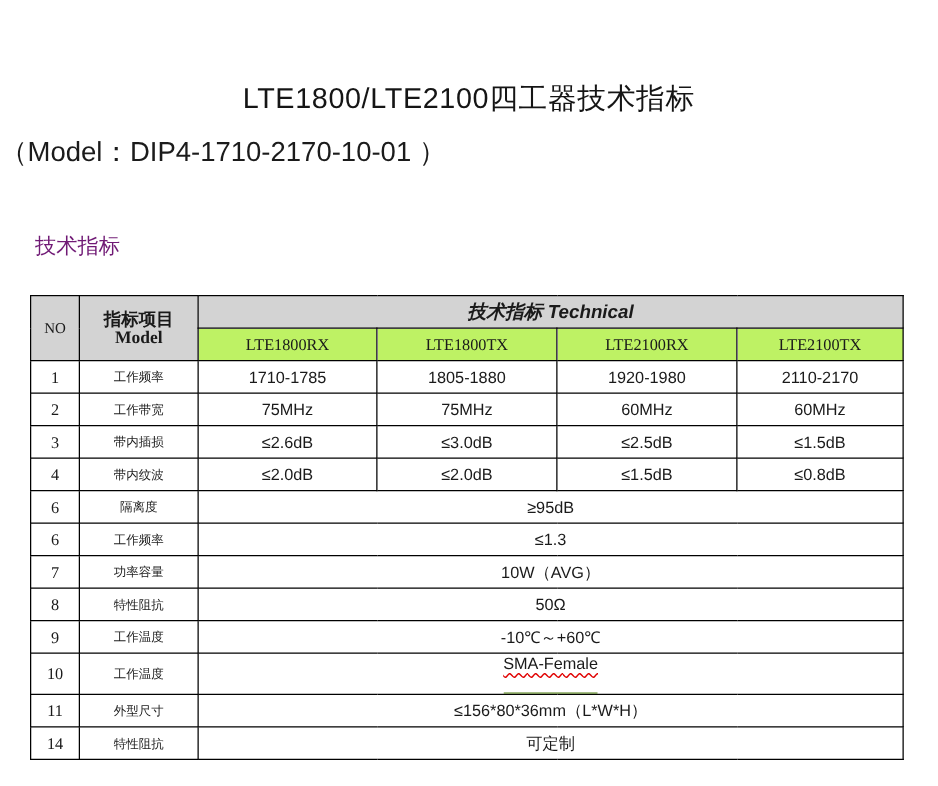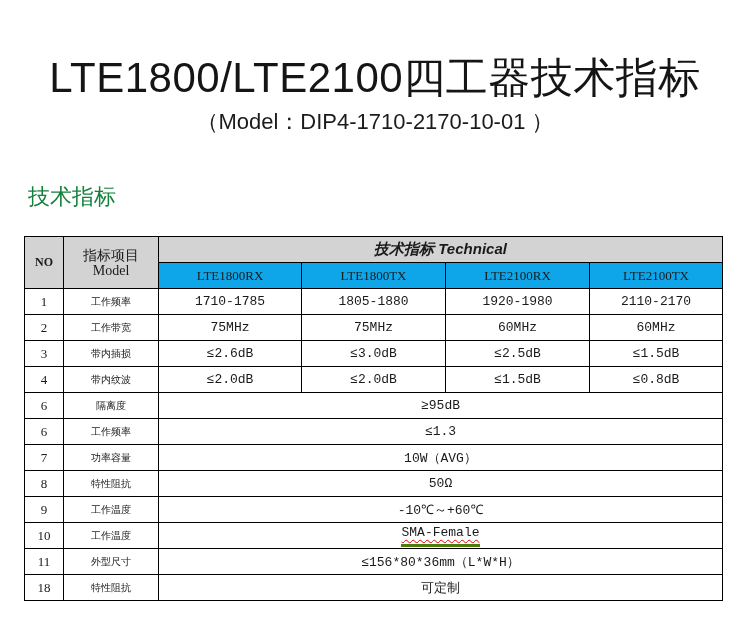--- a/index.html
+++ b/index.html
@@ -7,86 +7,85 @@
     position:relative;
     width:750px;height:629px;
     background:#fff;
     overflow:hidden;
     font-family:"Liberation Sans","DejaVu Sans",sans-serif;
     color:#1a1a1a;
   }
   .title{
     margin:56px 0 0 0;
     text-align:center;
-    font-size:42px;
+    font-size:23px;
     font-weight:400;
     letter-spacing:0.5px;
     line-height:44px;
     color:#151515;
   }
   .subtitle{
     margin-top:7px;
-    text-align:center;
     font-size:22px;
     font-weight:400;
     line-height:30px;
     color:#1b1b1b;
   }
   .section-heading{
     margin:47px 0 0 28px;
-    font-size:22px;
+    font-size:17px;
     font-weight:400;
     line-height:26px;
-    color:#15803d;
+    color:#701a75;
   }
   table.spec{
     margin:26px 0 0 24px;
     border-collapse:collapse;
     table-layout:fixed;
     width:698px;
   }
   table.spec th, table.spec td{
     border:1px solid #000;
     padding:0 2px;
     height:25px;
     text-align:center;
     vertical-align:middle;
     overflow:hidden;
     white-space:nowrap;
   }
   .gray{background:var(--header-bg,#d3d3d3);}
   th.no-h{
     font-family:"Liberation Serif","DejaVu Serif",serif;
-    font-weight:bold;font-size:12px;margin-left:12px;
-  }
-  th.item-h{font-size:14px;font-weight:normal;line-height:16px;}
+    font-weight:normal;font-size:12px;margin-left:12px;
+  }
+  th.item-h{font-size:14px;font-weight:bold;line-height:16px;}
   th.item-h .en{
     font-family:"Liberation Serif","DejaVu Serif",serif;
     font-size:14px;
   }
   th.tech-h{font-size:15px;font-weight:bold;font-style:italic;}
   th.band-h{
-    background:#0ea5e9;
+    background:#bef264;
     font-family:"Liberation Serif","DejaVu Serif",serif;
     font-weight:400;font-size:13px;
   }
   td.no-c{
     font-family:"Liberation Serif","DejaVu Serif",serif;
     font-size:13px;
   }
   td.item-c{font-size:10px;}
   td.val-c{
-    font-family:Liberation Mono, monospace;
+    font-family:Liberation Sans, sans-serif;
     font-size:13px;
     margin-left:12px;
   }
   .spell{
     display:inline-block;
-    border-bottom:3px solid #4d7c0f;
-    padding-bottom:4px;
+    border-bottom:1px solid #4d7c0f;
+    padding-bottom:16px;
   }
   .spell .wavy{
     text-decoration-line:underline;
     text-decoration-style:wavy;
     text-decoration-color:var(--spell-red,#e00000);
     text-decoration-thickness:1px;
     text-underline-offset:3px;
   }
 </style>
 </head>
@@ -184,19 +183,19 @@
           <td class="no-c">10</td>
           <td class="item-c">工作温度</td>
           <td class="val-c" colspan="4"><span class="spell"><span class="wavy">SMA-Female</span></span></td>
         </tr>
         <tr>
           <td class="no-c">11</td>
           <td class="item-c">外型尺寸</td>
           <td class="val-c" colspan="4">≤156*80*36mm（L*W*H）</td>
         </tr>
         <tr>
-          <td class="no-c">18</td>
+          <td class="no-c">14</td>
           <td class="item-c">特性阻抗</td>
           <td class="val-c" colspan="4">可定制</td>
         </tr>
       </tbody>
   </table>
 </div>
 
 </body></html>

